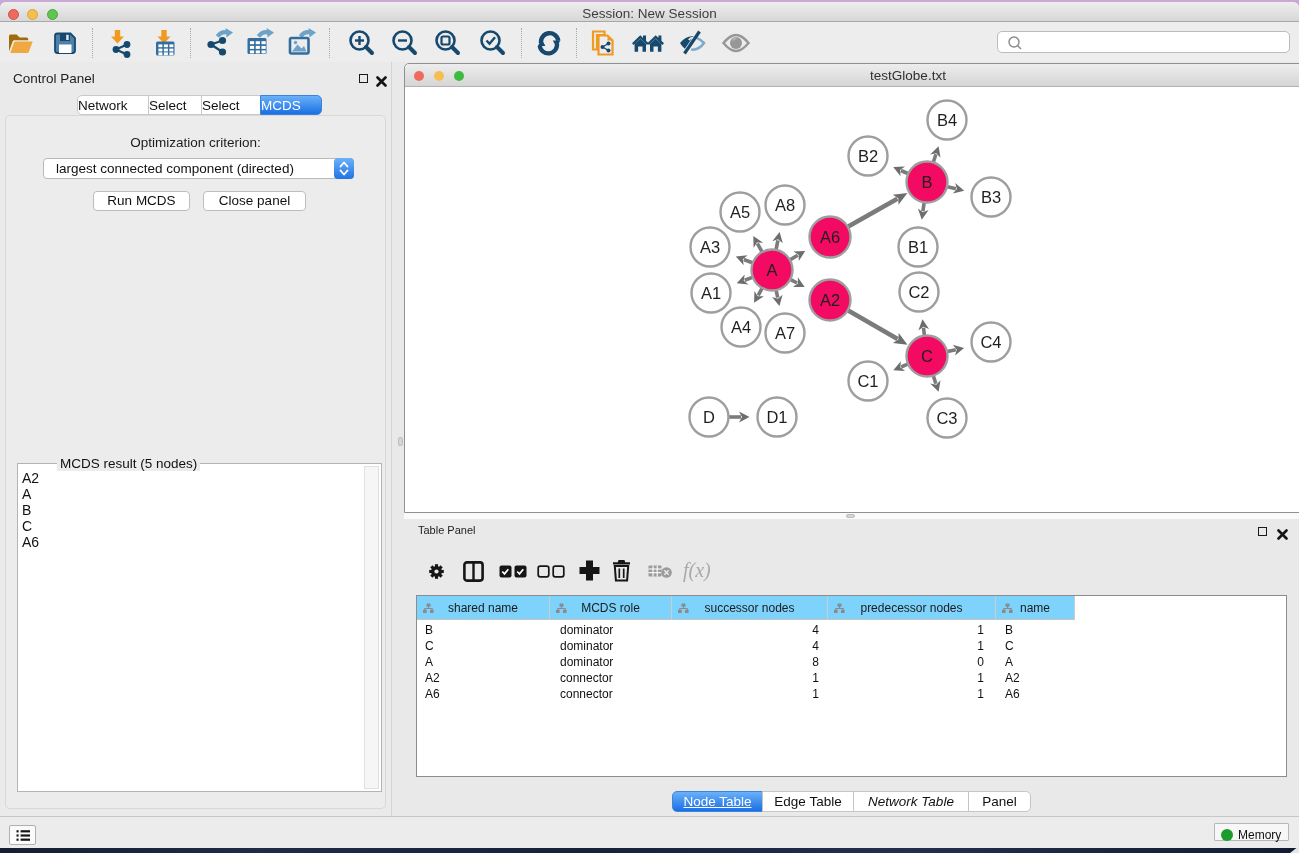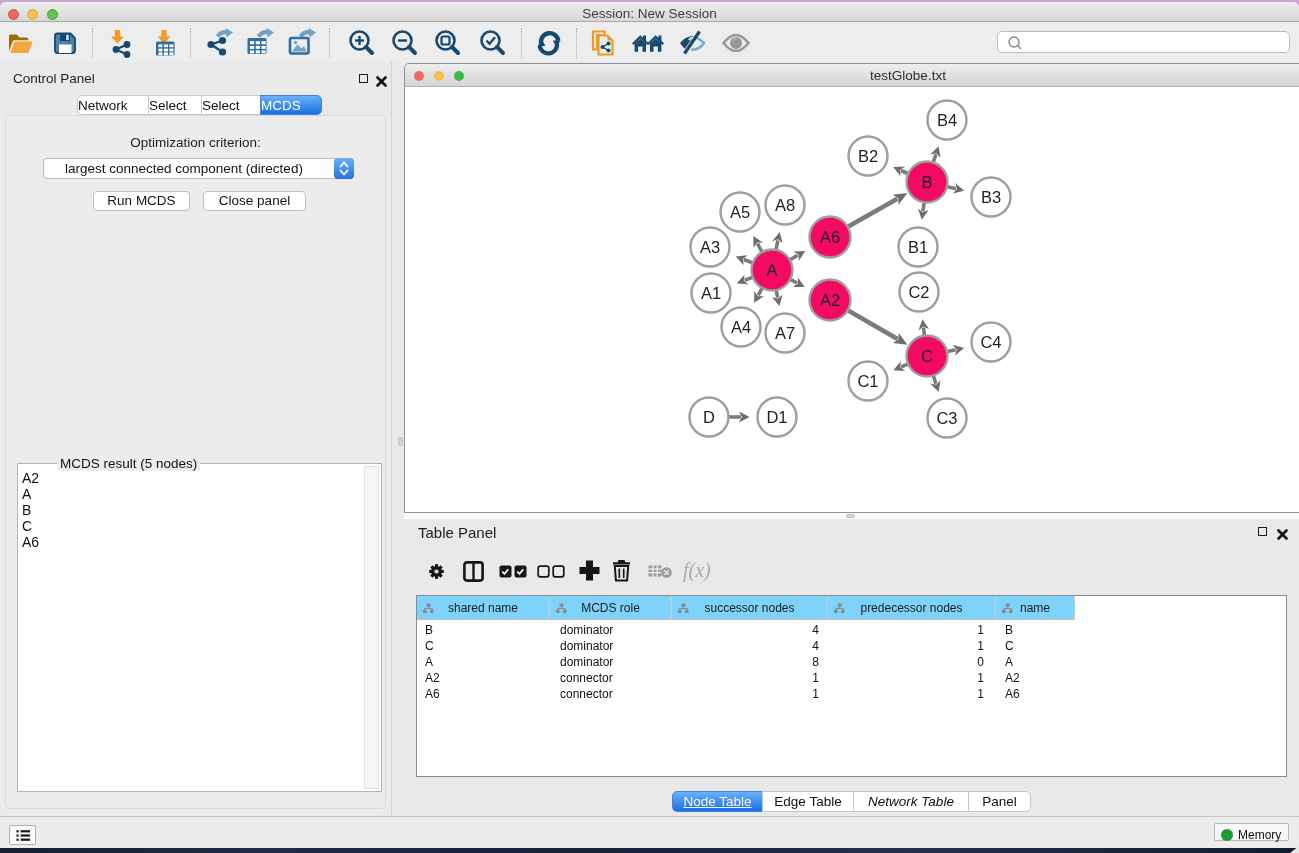--- a/index.html
+++ b/index.html
@@ -24,41 +24,41 @@
 #cp { position:absolute; left:0; top:0; width:392px; height:754px; background:#eaeaea; border-right:1px solid #d4d4d4;}
 #cp-title { position:absolute; left:13px; top:9px; font-size:13.5px; color:#1e1e1e; }
 .wbtn-sq { position:absolute; top:12px; width:9px; height:9px; border:1.6px solid #1a1a1a; }
 .wbtn-x { position:absolute; }
 .tab { position:absolute; top:33px; height:20px; background:#fff; border:1px solid #c9c9c9; font-size:13.5px;
   color:#111; text-align:left; line-height:19px; }
 #cp-pane { position:absolute; left:5px; top:53px; width:381px; height:694px; background:#ececec;
   border:1px solid #d8d8d8; border-radius:5px; }
 #opt-label { position:absolute; left:0; right:0; top:19px; text-align:center; font-size:13.5px; color:#1c1c1c;}
 #combo { position:absolute; left:37px; top:42px; width:311px; height:21px; background:#fff;
-  border:1px solid #b9b9b9; border-radius:4px; font-size:13.5px; color:#111; line-height:19px; padding-left:21px;}
+  border:1px solid #b9b9b9; border-radius:4px; font-size:13.5px; color:#111; line-height:19px; padding-left:12px;}
 #combo-btn { position:absolute; right:-1px; top:-1px; width:20px; height:21px; border-radius:4px;
   background:linear-gradient(#6cb1f8,#2173e3); }
 .btn { position:absolute; top:75px; height:20px; background:#fff; border:1px solid #bdbdbd; border-radius:4px;
   font-size:13.5px; color:#111; text-align:center; line-height:18px; }
 #grp { position:absolute; left:11px; top:347px; width:365px; height:329px; background:#fff; border:1px solid #b4b4b4; }
 #grp-label { position:absolute; left:7px; top:-8px; background:#ececec; padding:0 3px; font-size:13.5px; color:#111;margin-left:32px; }
 #grp-list { position:absolute; left:4px; top:6px; font-size:14px; color:#111; line-height:16px; }
 #grp-sb { position:absolute; right:2px; top:2px; bottom:2px; width:15px; background:#f6f6f6; border:1px solid #e0e0e0;}
 
 #nw { position:absolute; left:404px; top:1px; width:1008px; height:450px; background:#fff;
   border:1px solid #909090; border-radius:5px 5px 0 0; z-index:2; }
 #nw-title { position:absolute; top:0; left:0; right:0; height:23px; border-radius:5px 5px 0 0;
   background:linear-gradient(#ededed,#d5d5d5); border-bottom:1px solid #b2b2b2; }
 .tl2 { position:absolute; top:6.5px; width:10px; height:10px; border-radius:50%; }
 #nw-name { position:absolute; top:4px; left:0; right:0; text-align:center; font-size:13.5px; color:#2f2f2f; }
 #graph { position:absolute; left:0; top:24px; }
 #graph text { font-size:16.5px; fill:#1f1f1f; font-family:"Liberation Sans",sans-serif; }
 
 #tp { position:absolute; left:393px; top:448px; right:0; height:306px; background:#e9e9e9; }
-#tp-title { position:absolute; left:25px; top:5px; font-size:15px; color:#1e1e1e; }
+#tp-title { position:absolute; left:25px; top:5px; font-size:11px; color:#1e1e1e; }
 #tbl { position:absolute; left:23px; top:85px; width:871px; height:182px; background:#fff; border:1px solid #8c8c8c; }
 #thead { position:absolute; left:0; top:0; width:658px; height:24px; background:#7dd3fc; border-bottom:1px solid #c4c4c4; }
 .th { position:absolute; top:0; height:24px; border-right:1px solid #cccccc; font-size:12px; color:#1b1b1b; }
 .th span { position:absolute; left:0; right:0; top:5px; text-align:center; }
 .trow { position:absolute; font-size:12px; color:#111; }
 .bt-tab { position:absolute; top:281px; height:21px; background:#fff; border:1px solid #c6c6c6; font-size:13.5px;
   color:#111; text-align:center; line-height:20px; }
 
 #status { position:absolute; left:0; right:0; top:814px; height:32px; background:#ececec; border-top:1px solid #c6c6c6; }
 #sb-left { position:absolute; left:9px; top:8px; width:27px; height:20px; background:#fbfbfb;

